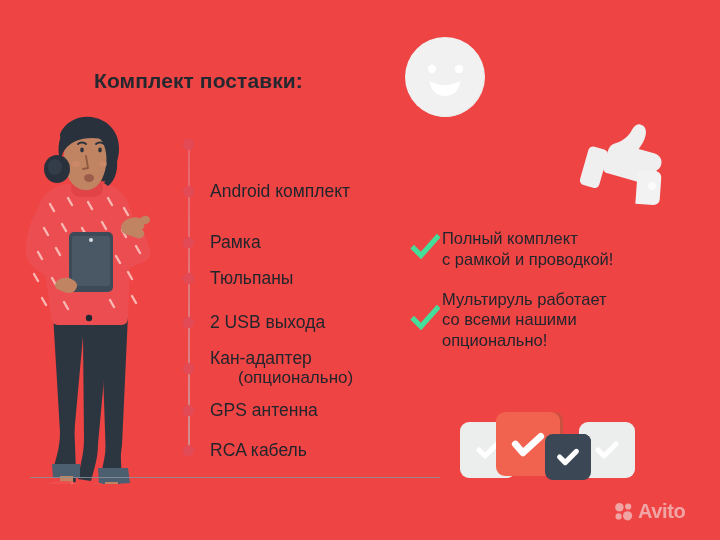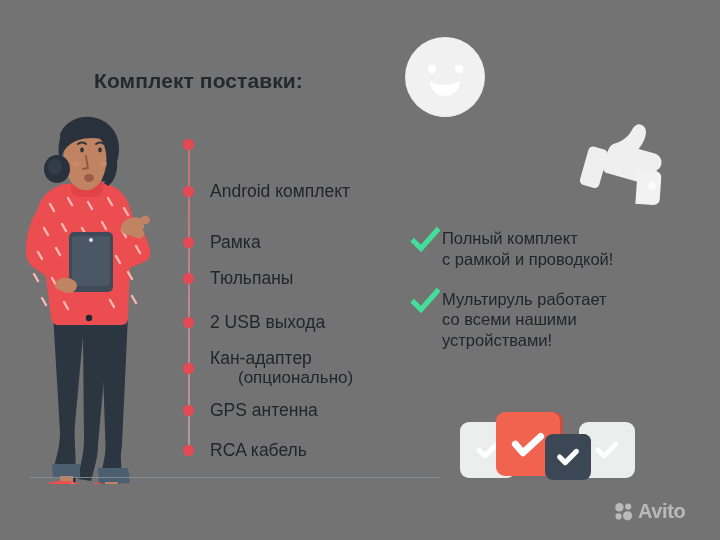--- a/index.html
+++ b/index.html
@@ -2,21 +2,21 @@
 <html><head>
 <meta charset="utf-8">
 <style>
   html,body{margin:0;padding:0;}
   body{
     width:720px;height:540px;
     background:#ffffff;
     font-family:"Liberation Sans","DejaVu Sans",sans-serif;
     overflow:hidden;
   }
-  #stage{position:relative;width:720px;height:540px;background:#737373;overflow:hidden;text-decoration:underline;}
+  #stage{position:relative;width:720px;height:540px;background:#ef4444;overflow:hidden;text-decoration:underline;}
 
   
   .deco{position:absolute;pointer-events:none;}
   #smiley{left:404px;top:36px;width:82px;height:82px;}
   #thumb{left:574px;top:112px;width:104px;height:104px;}
   #groundline{
     position:absolute;left:30px;top:477px;width:410px;height:1px;
     background:#8b8f99;opacity:.85;
   }
 
@@ -44,21 +44,21 @@
     margin-left:16px;color:#23252c;font-size:17.5px;
     line-height:1.08;white-space:nowrap;
   }
   .tl-sub{
     display:block;font-size:17px;color:#23252c;
     margin-left:28px;margin-top:1px;
   }
 
   
   #checks{position:absolute;left:410px;top:228px;width:300px;}
-  .chk-row{display:flex;align-items:flex-start;margin-bottom:19px;}
+  .chk-row{display:flex;align-items:center;margin-bottom:19px;}
   .chk-mark{flex:0 0 auto;width:30px;height:30px;margin-top:-2px;}
   .chk-text{
     margin-left:2px;color:#23252c;font-size:16.5px;
     line-height:1.26;font-weight:500;white-space:pre-line;
   }
 
   
   #cards{position:absolute;left:460px;top:412px;width:175px;height:70px;}
   .card{position:absolute;border-radius:9px;display:flex;align-items:center;justify-content:center;}
   .card svg{display:block;}
@@ -251,21 +251,21 @@
       </svg>
       <span class="chk-text">Полный комплект
 с рамкой и проводкой!</span>
     </div>
     <div class="chk-row">
       <svg class="chk-mark" viewBox="0 0 30 30">
         <path d="M4 15.5l7 7L27 4.5" fill="none" stroke="#45dd9a" stroke-width="5.2" stroke-linecap="square" stroke-linejoin="miter"></path>
       </svg>
       <span class="chk-text">Мультируль работает
 со всеми нашими
-устройствами!</span>
+опционально!</span>
     </div>
   </div>
 
   <div id="groundline"></div>
 
   <div id="cards">
     <div class="card" id="card-l">
       <svg width="30" height="30" viewBox="0 0 30 30">
         <path d="M6 15l6 6 12-12" fill="none" stroke="#ffffff" stroke-width="5" stroke-linecap="round" stroke-linejoin="round"></path>
       </svg>

